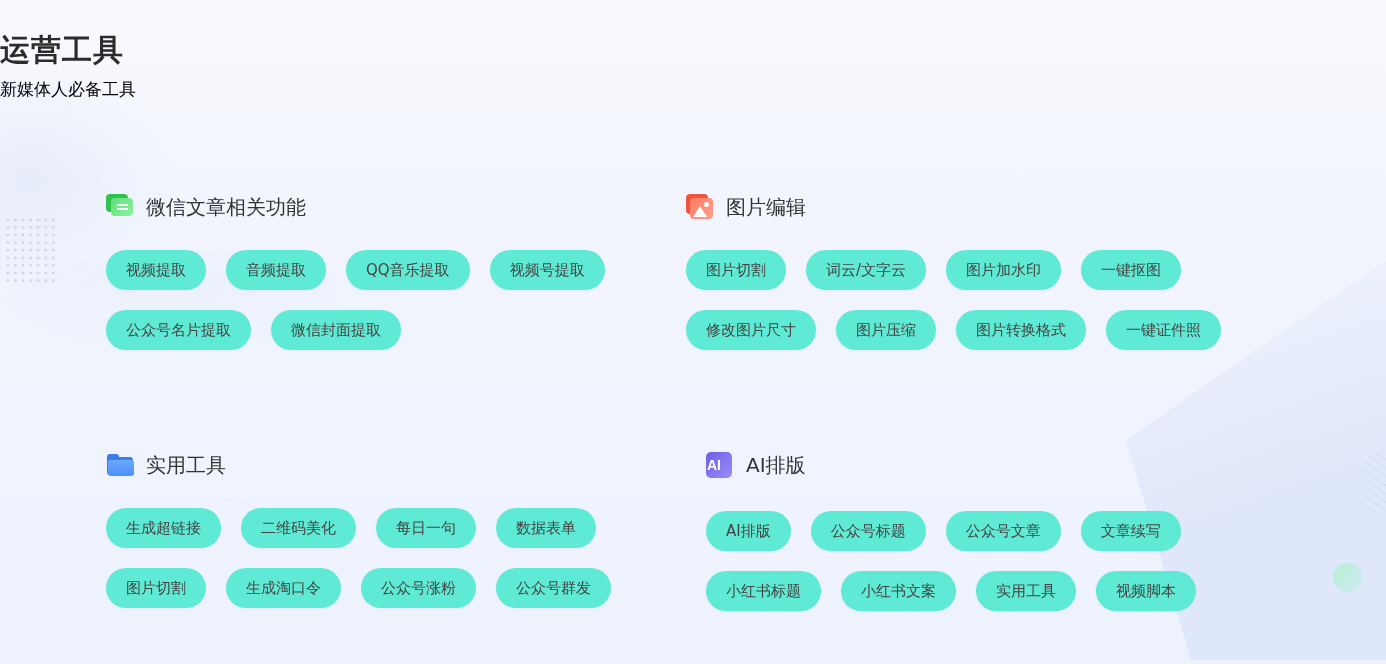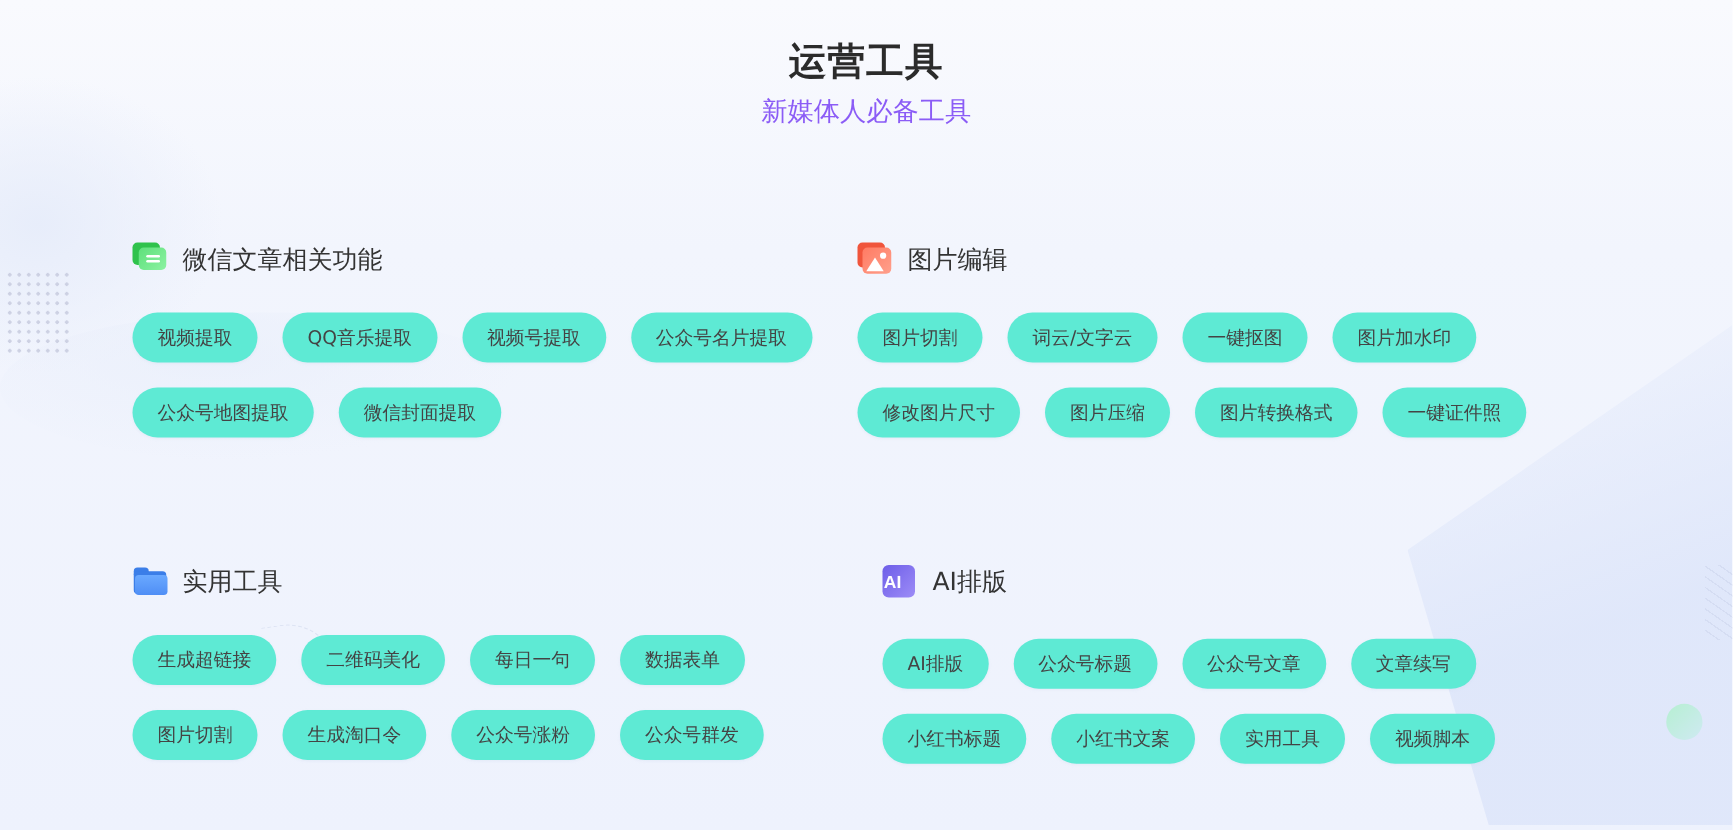--- a/index.html
+++ b/index.html
@@ -42,27 +42,27 @@
     }
     .bg-dash {
       position: absolute; left: 212px; top: 498px; width: 56px; height: 48px;
       border-top: 1px dashed #d7def0;
       border-right: 1px dashed #d7def0;
       border-radius: 0 40px 0 0;
       transform: rotate(-8deg);
       opacity: 0.7;
     }
 
-    .header { position: absolute; left: 0; top: 30px; width: 1386px; text-align: center; }
+    .header { position: absolute; left: 0; top: 30px; width: 1386px; text-align: left; }
     .header h1 {
       font-size: 30px; font-weight: bold; color: #2b2b2b; letter-spacing: 1px;
       line-height: 40px;
     }
     .header .sub {
-      margin-top: 8px; font-size: 21px; color: #8b5cf6; line-height: 22px;
+      margin-top: 8px; font-size: 17px; color: #000000; line-height: 22px;
     }
 
     .section { position: absolute; width: 580px; }
     .sec-1 { left: 106px; top: 192px; }
     .sec-2 { left: 686px; top: 192px; }
     .sec-3 { left: 106px; top: 450px; }
     .sec-4 { left: 706px; top: 450px; }
 
     .sec-title { display: flex; align-items: center; height: 30px; }
     .sec-title .label { font-size: 20px; color: #333; margin-left: 12px; line-height: 30px; text-align: center; }
@@ -151,44 +151,44 @@
 <div class="section sec-1">
   <div class="sec-title">
     <span class="icon icon-chat">
         <span class="b1"></span>
         <span class="b2"></span>
       </span>
     <span class="label">微信文章相关功能</span>
   </div>
   <div class="tags">
     <div class="tag">视频提取</div>
+    <div class="tag">音频提取</div>
     <div class="tag">QQ音乐提取</div>
     <div class="tag">视频号提取</div>
     <div class="tag">公众号名片提取</div>
-    <div class="tag">公众号地图提取</div>
     <div class="tag">微信封面提取</div>
   </div>
 </div>
 
 <div class="section sec-2">
   <div class="sec-title">
     <span class="icon icon-image">
         <span class="b1"></span>
         <span class="b2">
           <span class="mtn"></span>
           <span class="sun"></span>
         </span>
       </span>
     <span class="label">图片编辑</span>
   </div>
   <div class="tags">
     <div class="tag">图片切割</div>
     <div class="tag">词云/文字云</div>
+    <div class="tag">图片加水印</div>
     <div class="tag">一键抠图</div>
-    <div class="tag">图片加水印</div>
     <div class="tag">修改图片尺寸</div>
     <div class="tag">图片压缩</div>
     <div class="tag">图片转换格式</div>
     <div class="tag">一键证件照</div>
   </div>
 </div>
 
 <div class="section sec-3">
   <div class="sec-title">
     <span class="icon icon-folder">

